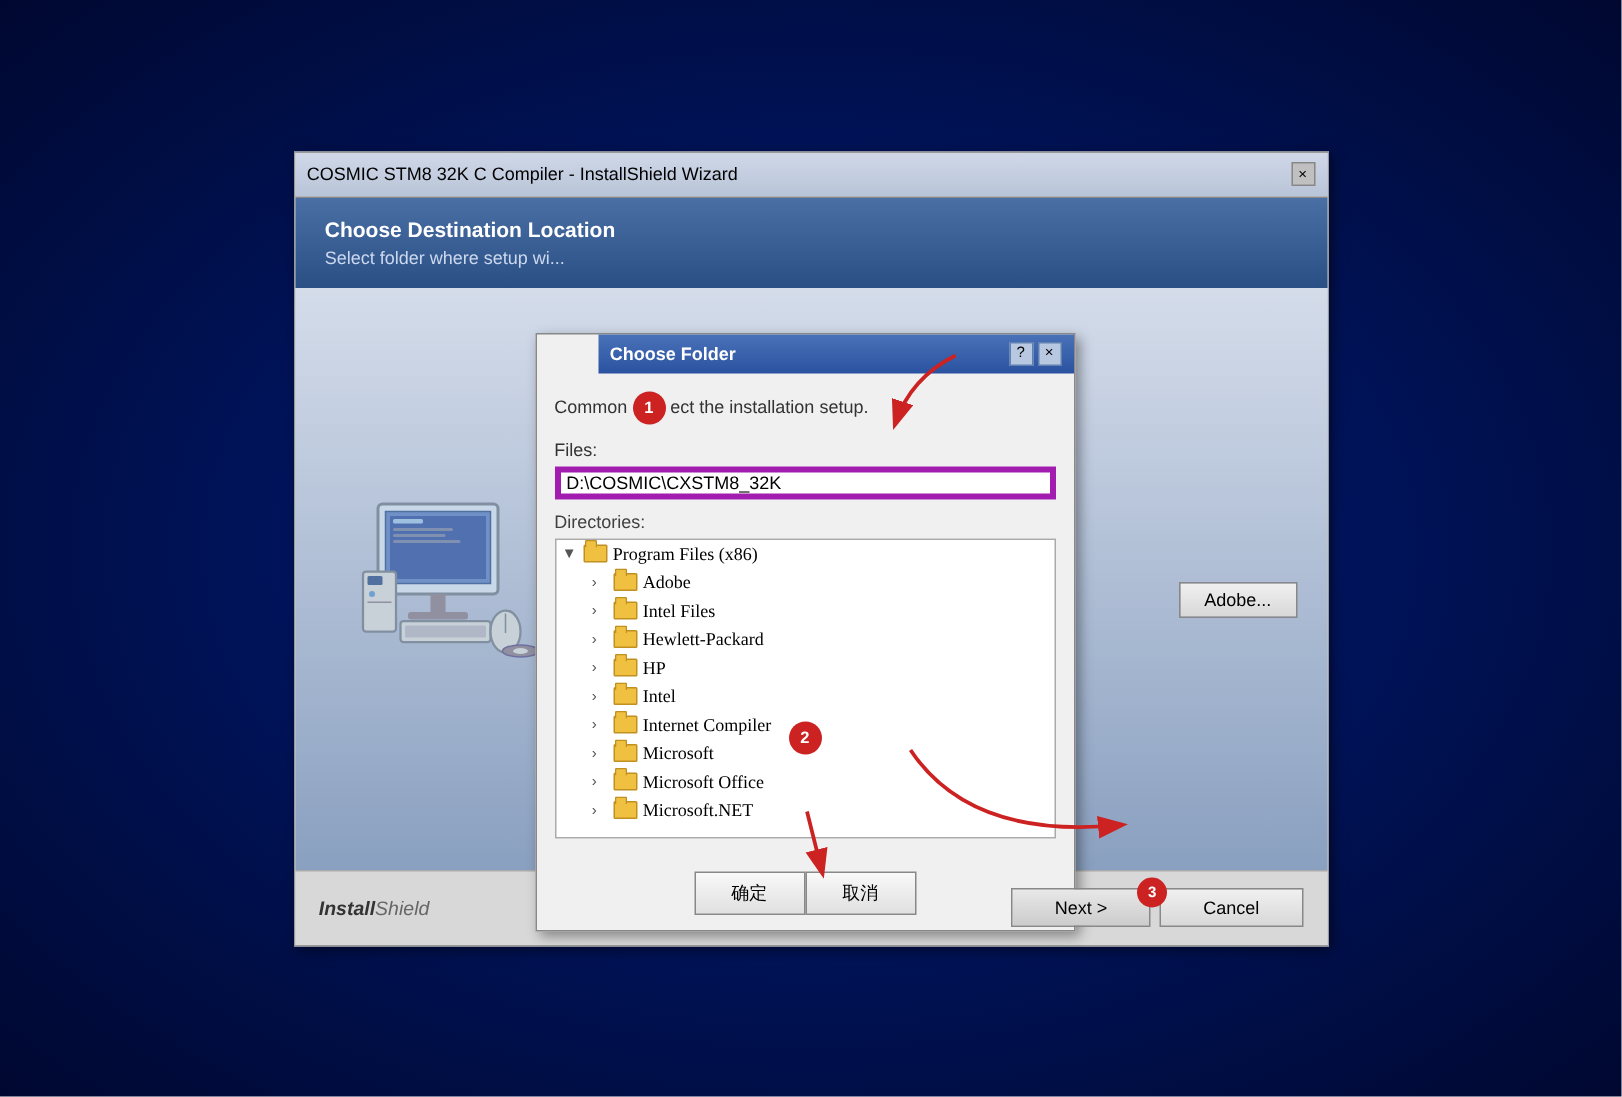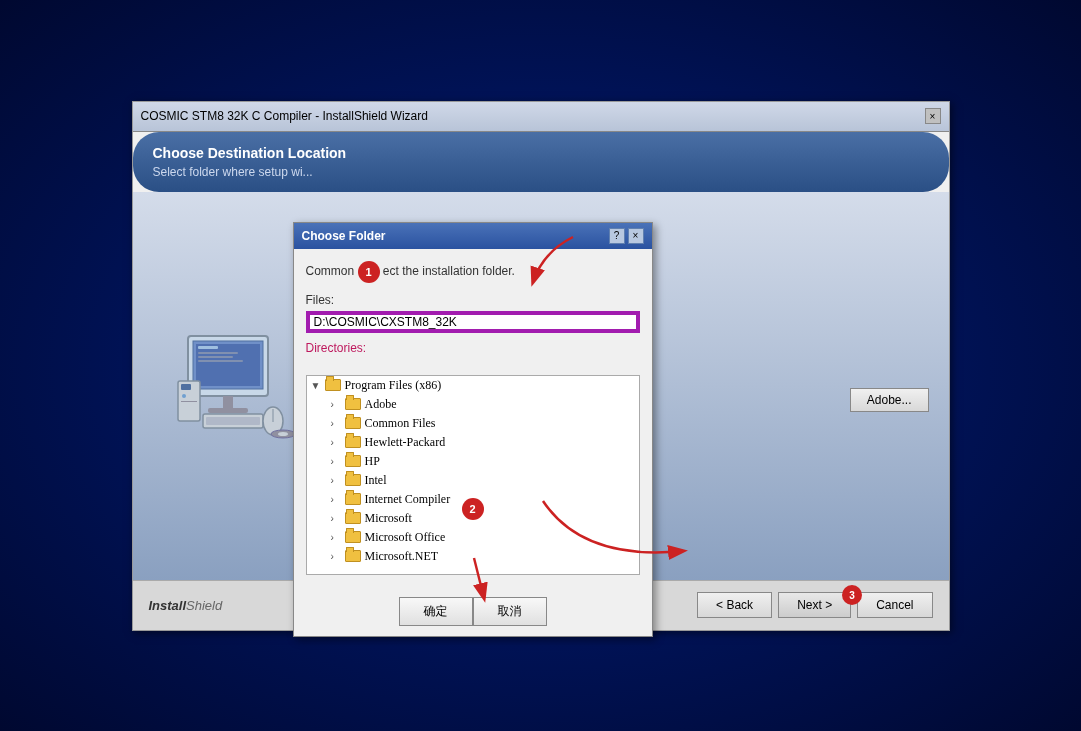--- a/index.html
+++ b/index.html
@@ -10,21 +10,21 @@
       background: radial-gradient(ellipse at center, #0a3a8c 0%, #001560 40%, #000830 100%);
       display: flex;
       align-items: center;
       justify-content: center;
       font-family: 'Segoe UI', Tahoma, sans-serif;
       overflow: hidden;
     }
 
     
     .installer-window {
-      width: 818px;
+      width: 690px;
       height: 530px;
       background: #f0f0f0;
       border: 1px solid #999;
       box-shadow: 2px 2px 8px rgba(0,0,0,0.5);
       display: flex;
       flex-direction: column;
       position: relative;
     }
 
     .installer-titlebar {
@@ -55,21 +55,20 @@
       cursor: pointer;
       color: #000;
     }
 
     .installer-header {
       background: linear-gradient(to bottom, #4a6fa5, #2a4f85);
       height: 60px;
       display: flex;
       align-items: center;
       padding: 0 20px;
-      border-radius: 26px;
     }
 
     .installer-header-title {
       color: white;
       font-size: 14px;
       font-weight: bold;
     }
 
     .installer-header-subtitle {
       color: #ccd8ee;
@@ -154,21 +153,21 @@
     }
 
     .footer-buttons {
       display: flex;
       gap: 6px;
     }
 
     .footer-btn {
       background: linear-gradient(to bottom, #f0f0f0, #d8d8d8);
       border: 1px solid #888;
-      padding: 5px 18px;
+      padding: 5px 28px;
       font-size: 12px;
       cursor: pointer;
       min-width: 70px;
     }
 
     .footer-btn.next-btn {
       background: linear-gradient(to bottom, #e8e8e8, #cccccc);
     }
 
     
@@ -189,20 +188,21 @@
       box-shadow: 3px 3px 8px rgba(0,0,0,0.4);
     }
 
     .dialog-titlebar {
       height: 26px;
       background: linear-gradient(to bottom, #4a72b8, #2a52a0);
       display: flex;
       align-items: center;
       justify-content: space-between;
       padding: 0 8px;
+      margin-left: 41px;
     }
 
     .dialog-titlebar-text {
       color: white;
       font-size: 12px;
       font-weight: bold;
     }
 
     .dialog-titlebar-btns {
       display: flex;
@@ -245,23 +245,23 @@
       border: 4px solid #a21caf;
       background: white;
       padding: 2px 4px;
       font-size: 12px;
       color: #000;
       outline: none;
     }
 
     .dialog-directories-label {
       font-size: 12px;
-      color: #be185d;
+      color: #404040;
       margin-top: 8px;
-      margin-bottom: 20px;
+      margin-bottom: 4px;
     }
 
     .dialog-tree {
       width: 100%;
       height: 200px;
       border: 1px solid #aaa;
       background: white;
       overflow-y: scroll;
       overflow-x: hidden;
     }
@@ -436,21 +436,21 @@
           </div>
         </div>
 
         <div class="dialog-body">
           <div class="dialog-instruction">
             <span>Common </span>
             
             <span style="position:relative; display:inline-block; width:22px; height:22px; vertical-align:middle;">
               <span class="red-circle" style="position:relative; top:0; left:0;">1</span>
             </span>
-            <span>ect the installation folder.</span>
+            <span>ect the installation setup.</span>
           </div>
 
           <div class="dialog-path-label">Files:</div>
           <input class="dialog-path-input" type="text" value="D:\COSMIC\CXSTM8_32K" style="">
 
           <div class="dialog-directories-label">Directories:</div>
 
           <div class="dialog-tree">
 
             <div class="tree-item root">
@@ -459,21 +459,21 @@
               <span class="tree-label">Program Files (x86)</span>
             </div>
             <div class="tree-item child">
               <span class="tree-arrow">›</span>
               <span class="folder-icon"></span>
               <span class="tree-label">Adobe</span>
             </div>
             <div class="tree-item child">
               <span class="tree-arrow">›</span>
               <span class="folder-icon"></span>
-              <span class="tree-label">Common Files</span>
+              <span class="tree-label">Intel Files</span>
             </div>
             <div class="tree-item child">
               <span class="tree-arrow">›</span>
               <span class="folder-icon"></span>
               <span class="tree-label">Hewlett-Packard</span>
             </div>
             <div class="tree-item child">
               <span class="tree-arrow">›</span>
               <span class="folder-icon"></span>
               <span class="tree-label">HP</span>

